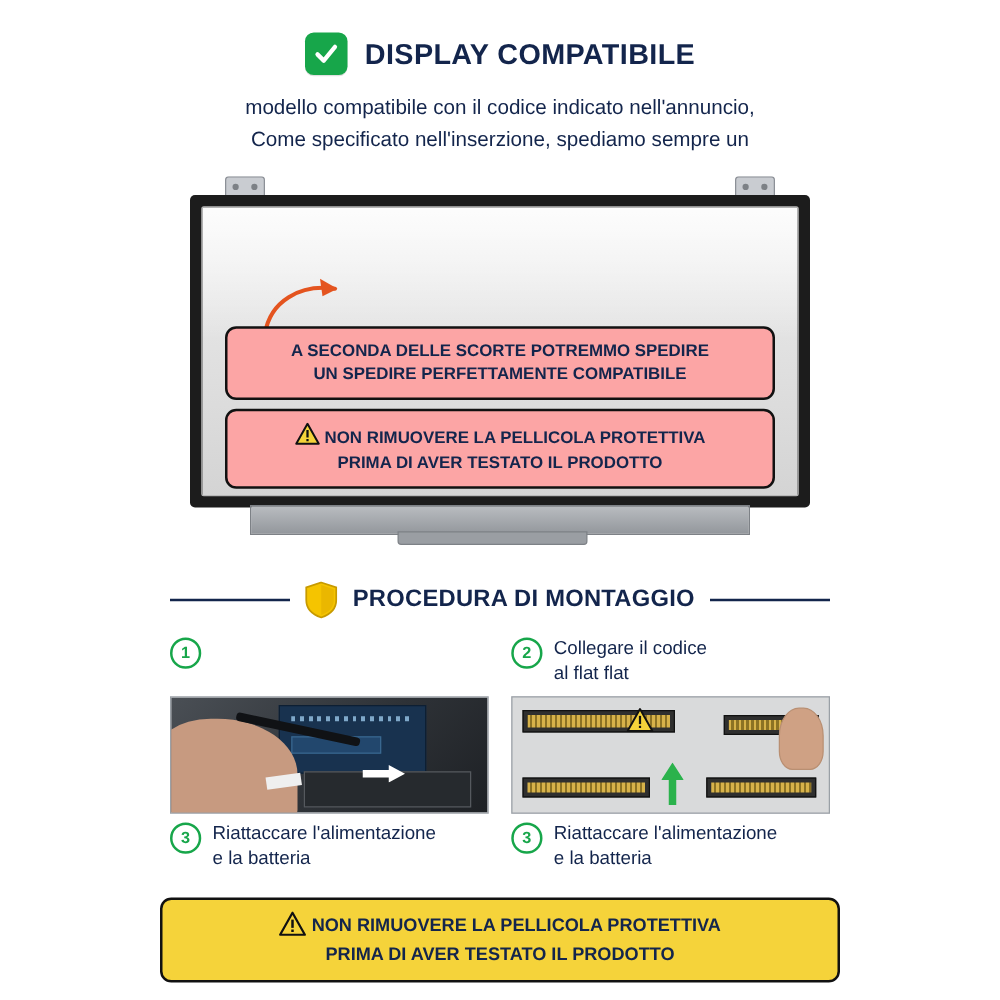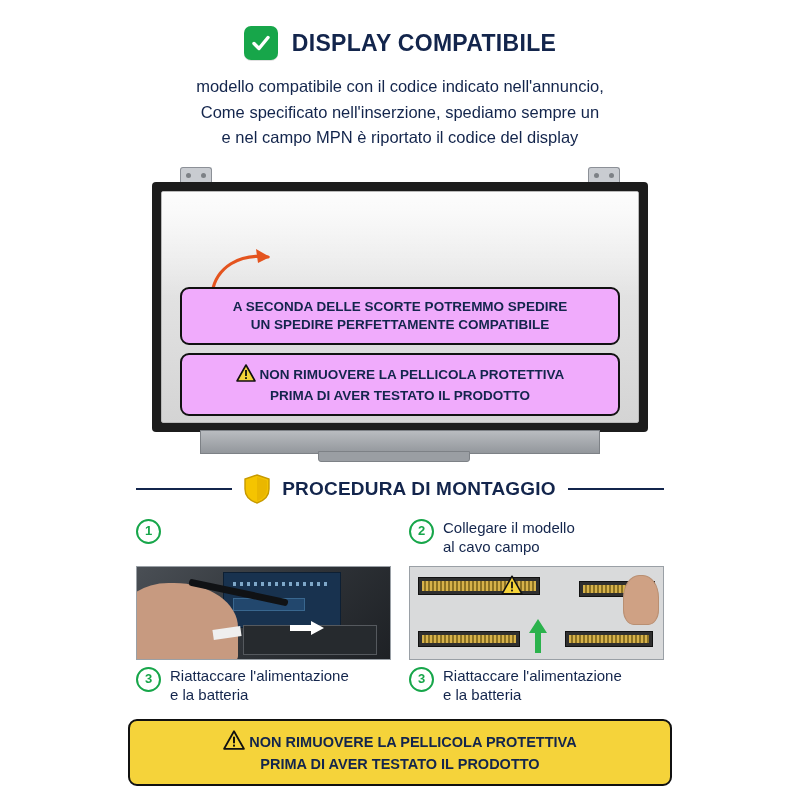--- a/index.html
+++ b/index.html
@@ -147,21 +147,21 @@
     left: 78px;
     top: 80px;
     width: 74px;
     height: 48px;
   }
 
   .yellow-box {
     position: absolute;
     left: 52px;
     right: 52px;
-    background: #f0abfc;
+    background: #fca5a5;
     border: 2px solid #111111;
     border-radius: 9px;
     text-align: center;
     font-weight: bold;
     color: #13254c;
     font-size: 13.5px;
     line-height: 1.35;
     padding: 9px 8px;
     box-sizing: border-box;
   }
@@ -172,21 +172,21 @@
     align-items: center;
     justify-content: center;
     gap: 4px;
   }
 
   
   .section-head {
     display: flex;
     align-items: center;
     gap: 12px;
-    margin-top: 7px;
+    margin-top: 24px;
     padding: 0 8px;
   }
   .rule {
     flex: 1;
     height: 2px;
     background: #13254c;
   }
   .section-title {
     font-size: 19px;
     font-weight: bold;
@@ -371,21 +371,20 @@
         <svg width="22" height="22" viewBox="0 0 22 22" aria-hidden="true">
           <path d="M4 11.5 L9 16.5 L18 5.5" fill="none" stroke="#ffffff" stroke-width="3.4" stroke-linecap="round" stroke-linejoin="round"></path>
         </svg>
       </span>
       <div class="header-title">DISPLAY COMPATIBILE</div>
     </div>
 
     <div class="intro">
       <div>modello compatibile con il codice indicato nell'annuncio,</div>
       <div>Come specificato nell'inserzione, spediamo sempre un</div>
-      <div>e nel campo MPN è riportato il codice del display</div>
     </div>
 
     <div class="panel-wrap">
       <div class="bracket left"></div>
       <div class="bracket right"></div>
 
       <div class="screen-outer">
         <div class="screen-inner">
           <div class="screen-gloss"></div>
         </div>
@@ -435,22 +434,22 @@
 
     <div class="steps">
 
       <div class="step-label">
         <span class="step-num">1</span>
       </div>
 
       <div class="step-label">
         <span class="step-num">2</span>
         <span>
-          <span>Collegare il modello</span><br>
-          <span>al cavo campo</span>
+          <span>Collegare il codice</span><br>
+          <span>al flat flat</span>
         </span>
       </div>
 
       <div class="photo left">
         <div class="pcb"></div>
         <div class="battery"></div>
         <div class="hand"></div>
         <div class="tool"></div>
         <div class="tag-white"></div>
         <span class="white-arrow">

